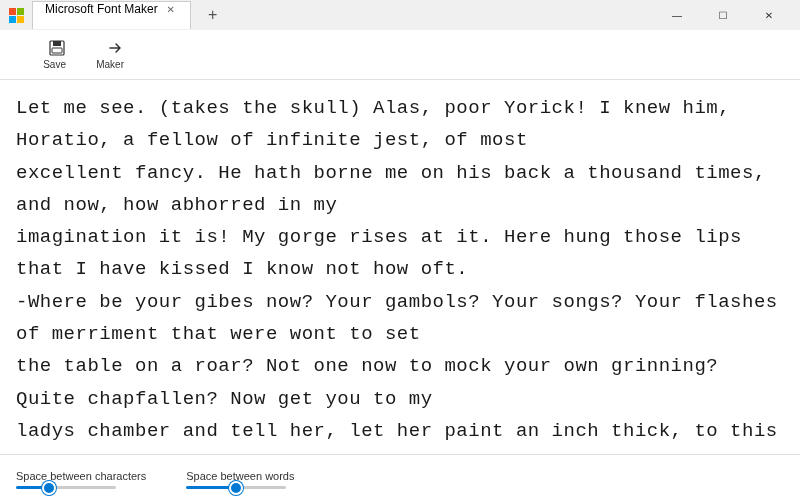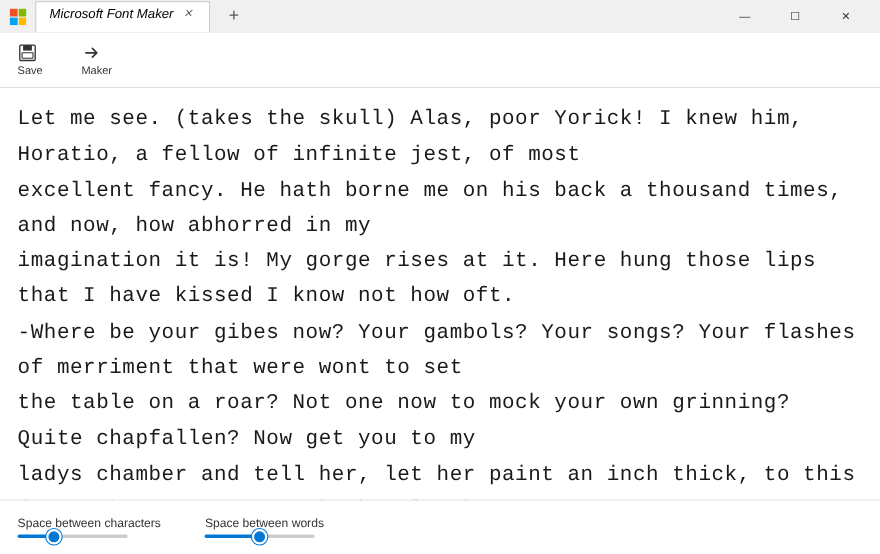--- a/index.html
+++ b/index.html
@@ -34,29 +34,28 @@
       justify-content: center;
     }
 
     .title-bar-icon svg {
       width: 16px;
       height: 16px;
     }
 
     .tab {
       display: flex;
-      align-items: flex-start;
+      align-items: flex-end;
       background: white;
       border: 1px solid #ccc;
       border-bottom: none;
-      padding: 3px 12px;
+      padding: 13px 12px;
       font-size: 12px;
       gap: 6px;
       height: 28px;
-      font-style: italic;
     }
 
     .tab-close {
       width: 14px;
       height: 14px;
       display: flex;
       align-items: center;
       justify-content: center;
       cursor: pointer;
       font-size: 10px;
@@ -111,21 +110,21 @@
 
     .header-buttons {
       display: flex;
       gap: 8px;
       align-items: center;
     }
 
     .header-btn {
       display: flex;
       flex-direction: column;
-      align-items: flex-start;
+      align-items: flex-end;
       justify-content: center;
       width: 50px;
       height: 44px;
       cursor: pointer;
       font-size: 10px;
       color: #333;
       gap: 2px;
     }
 
     .header-btn svg {

